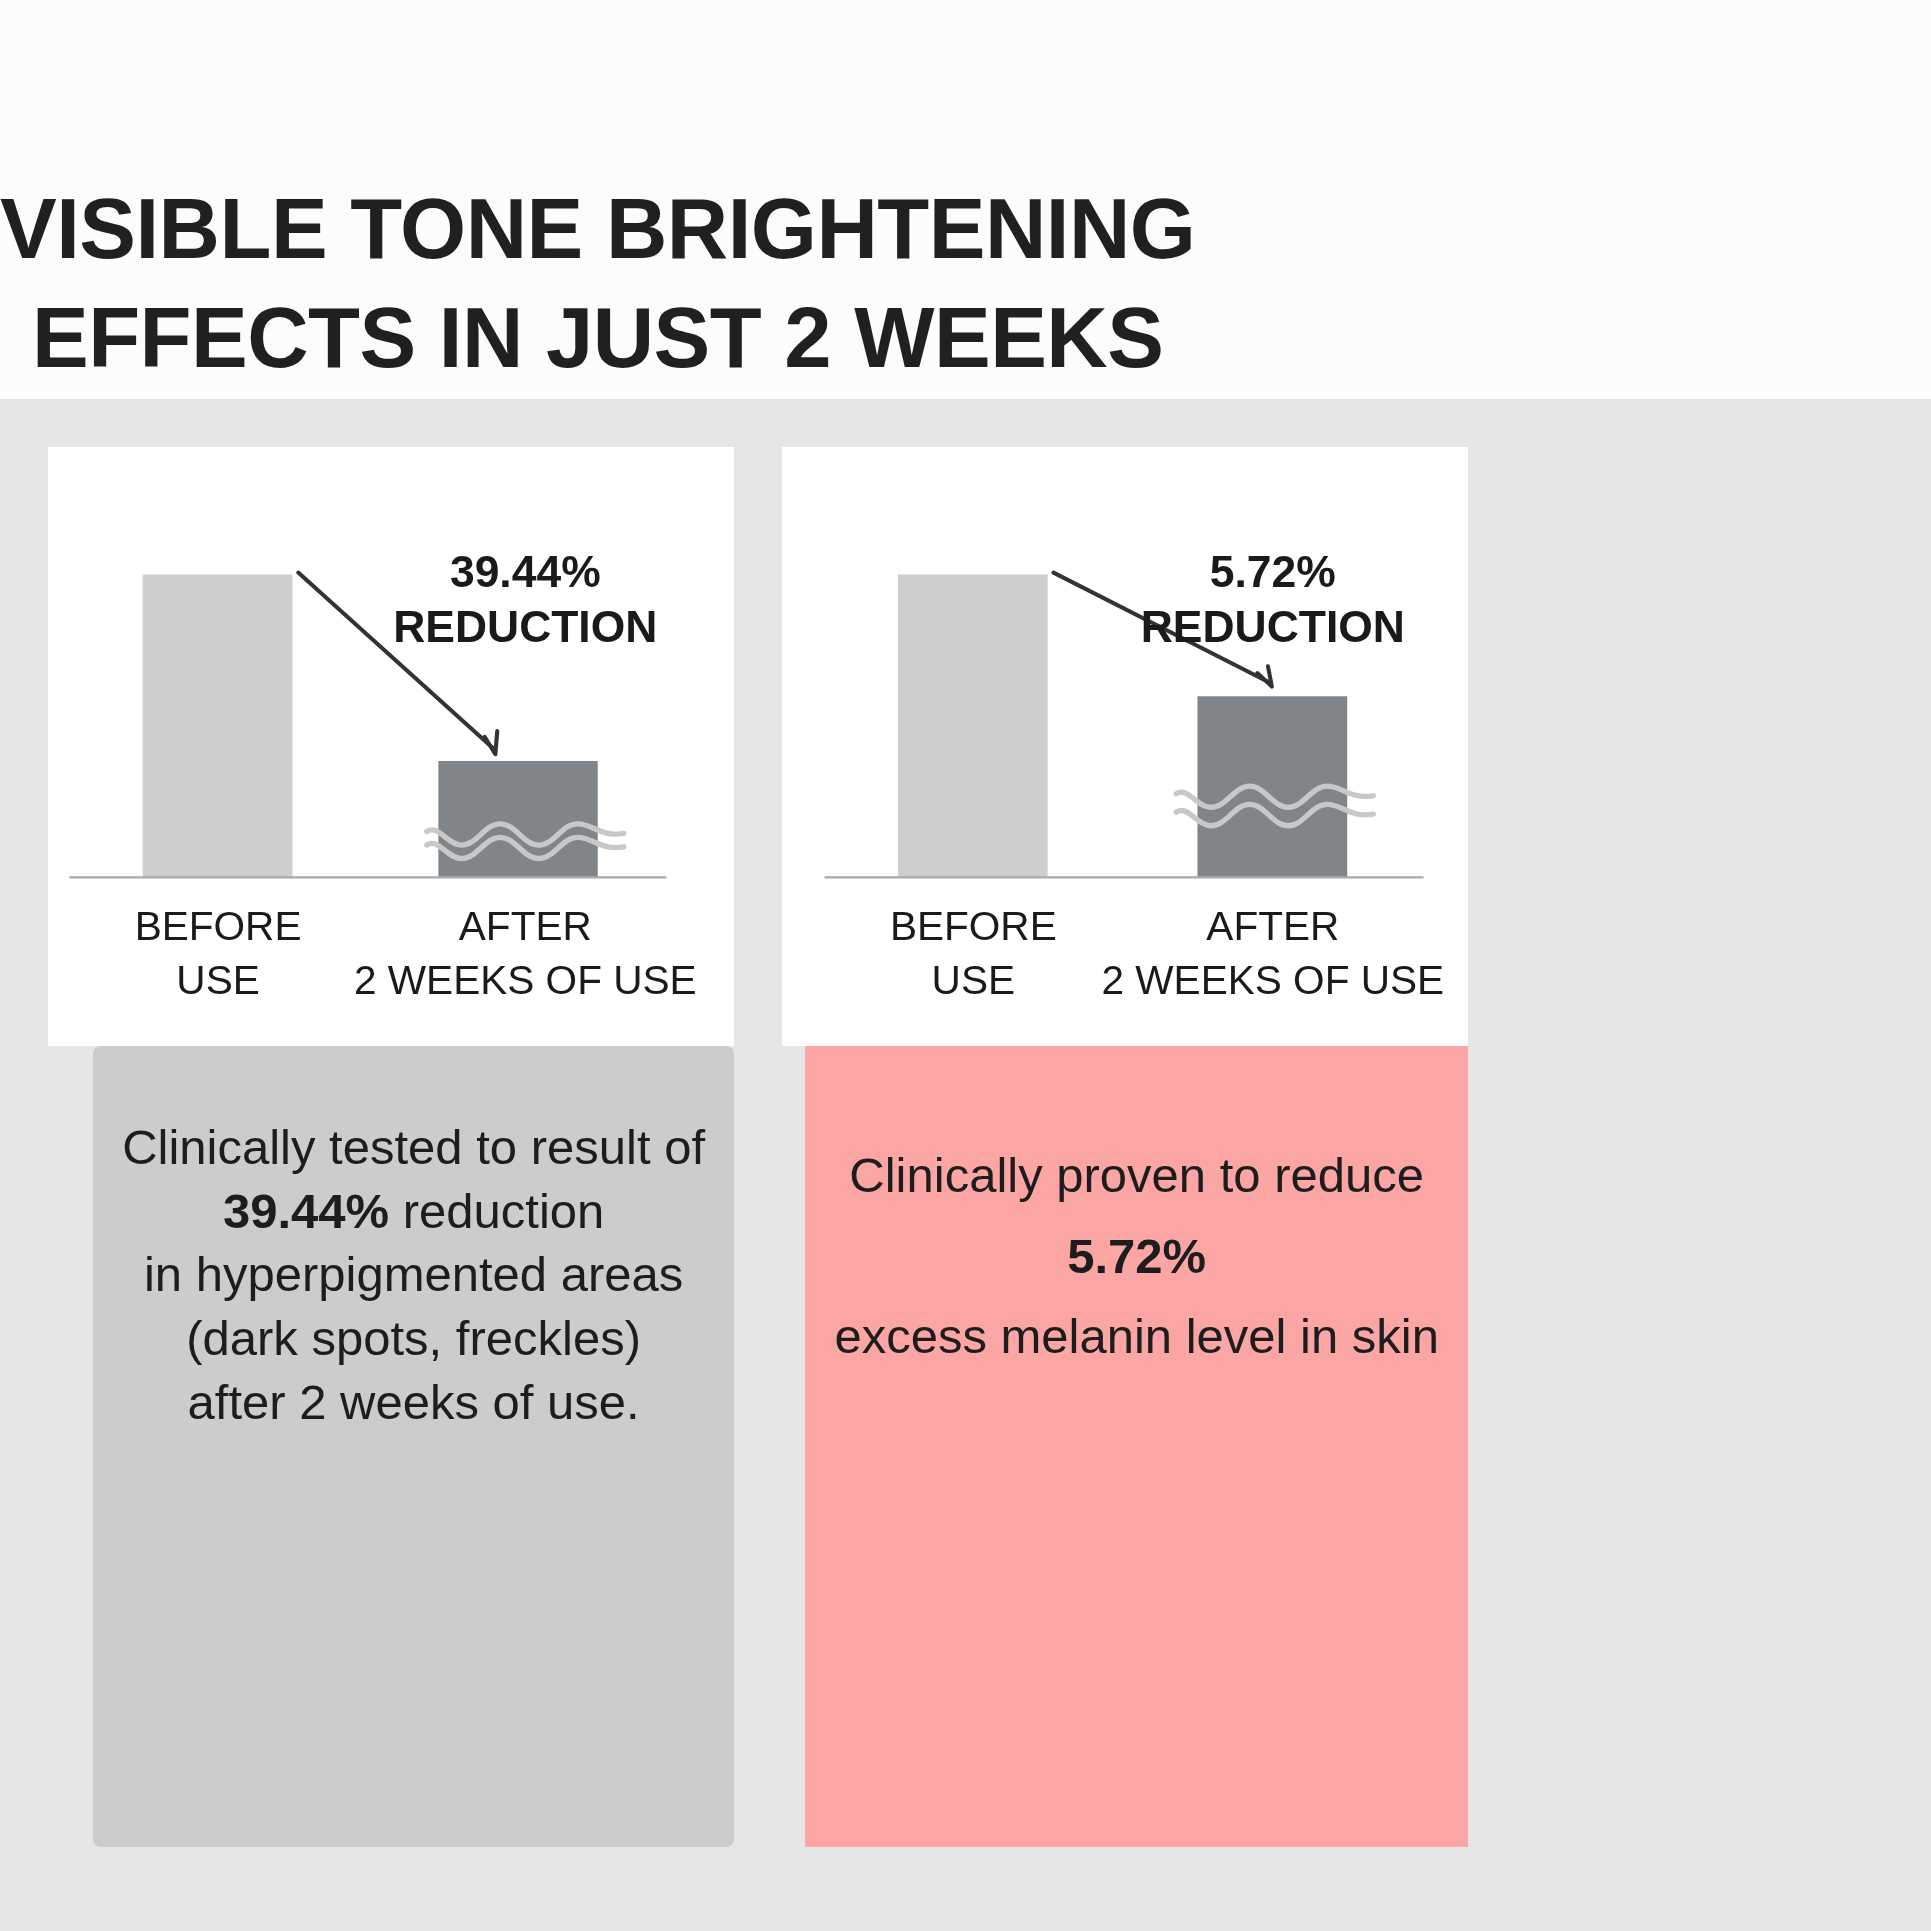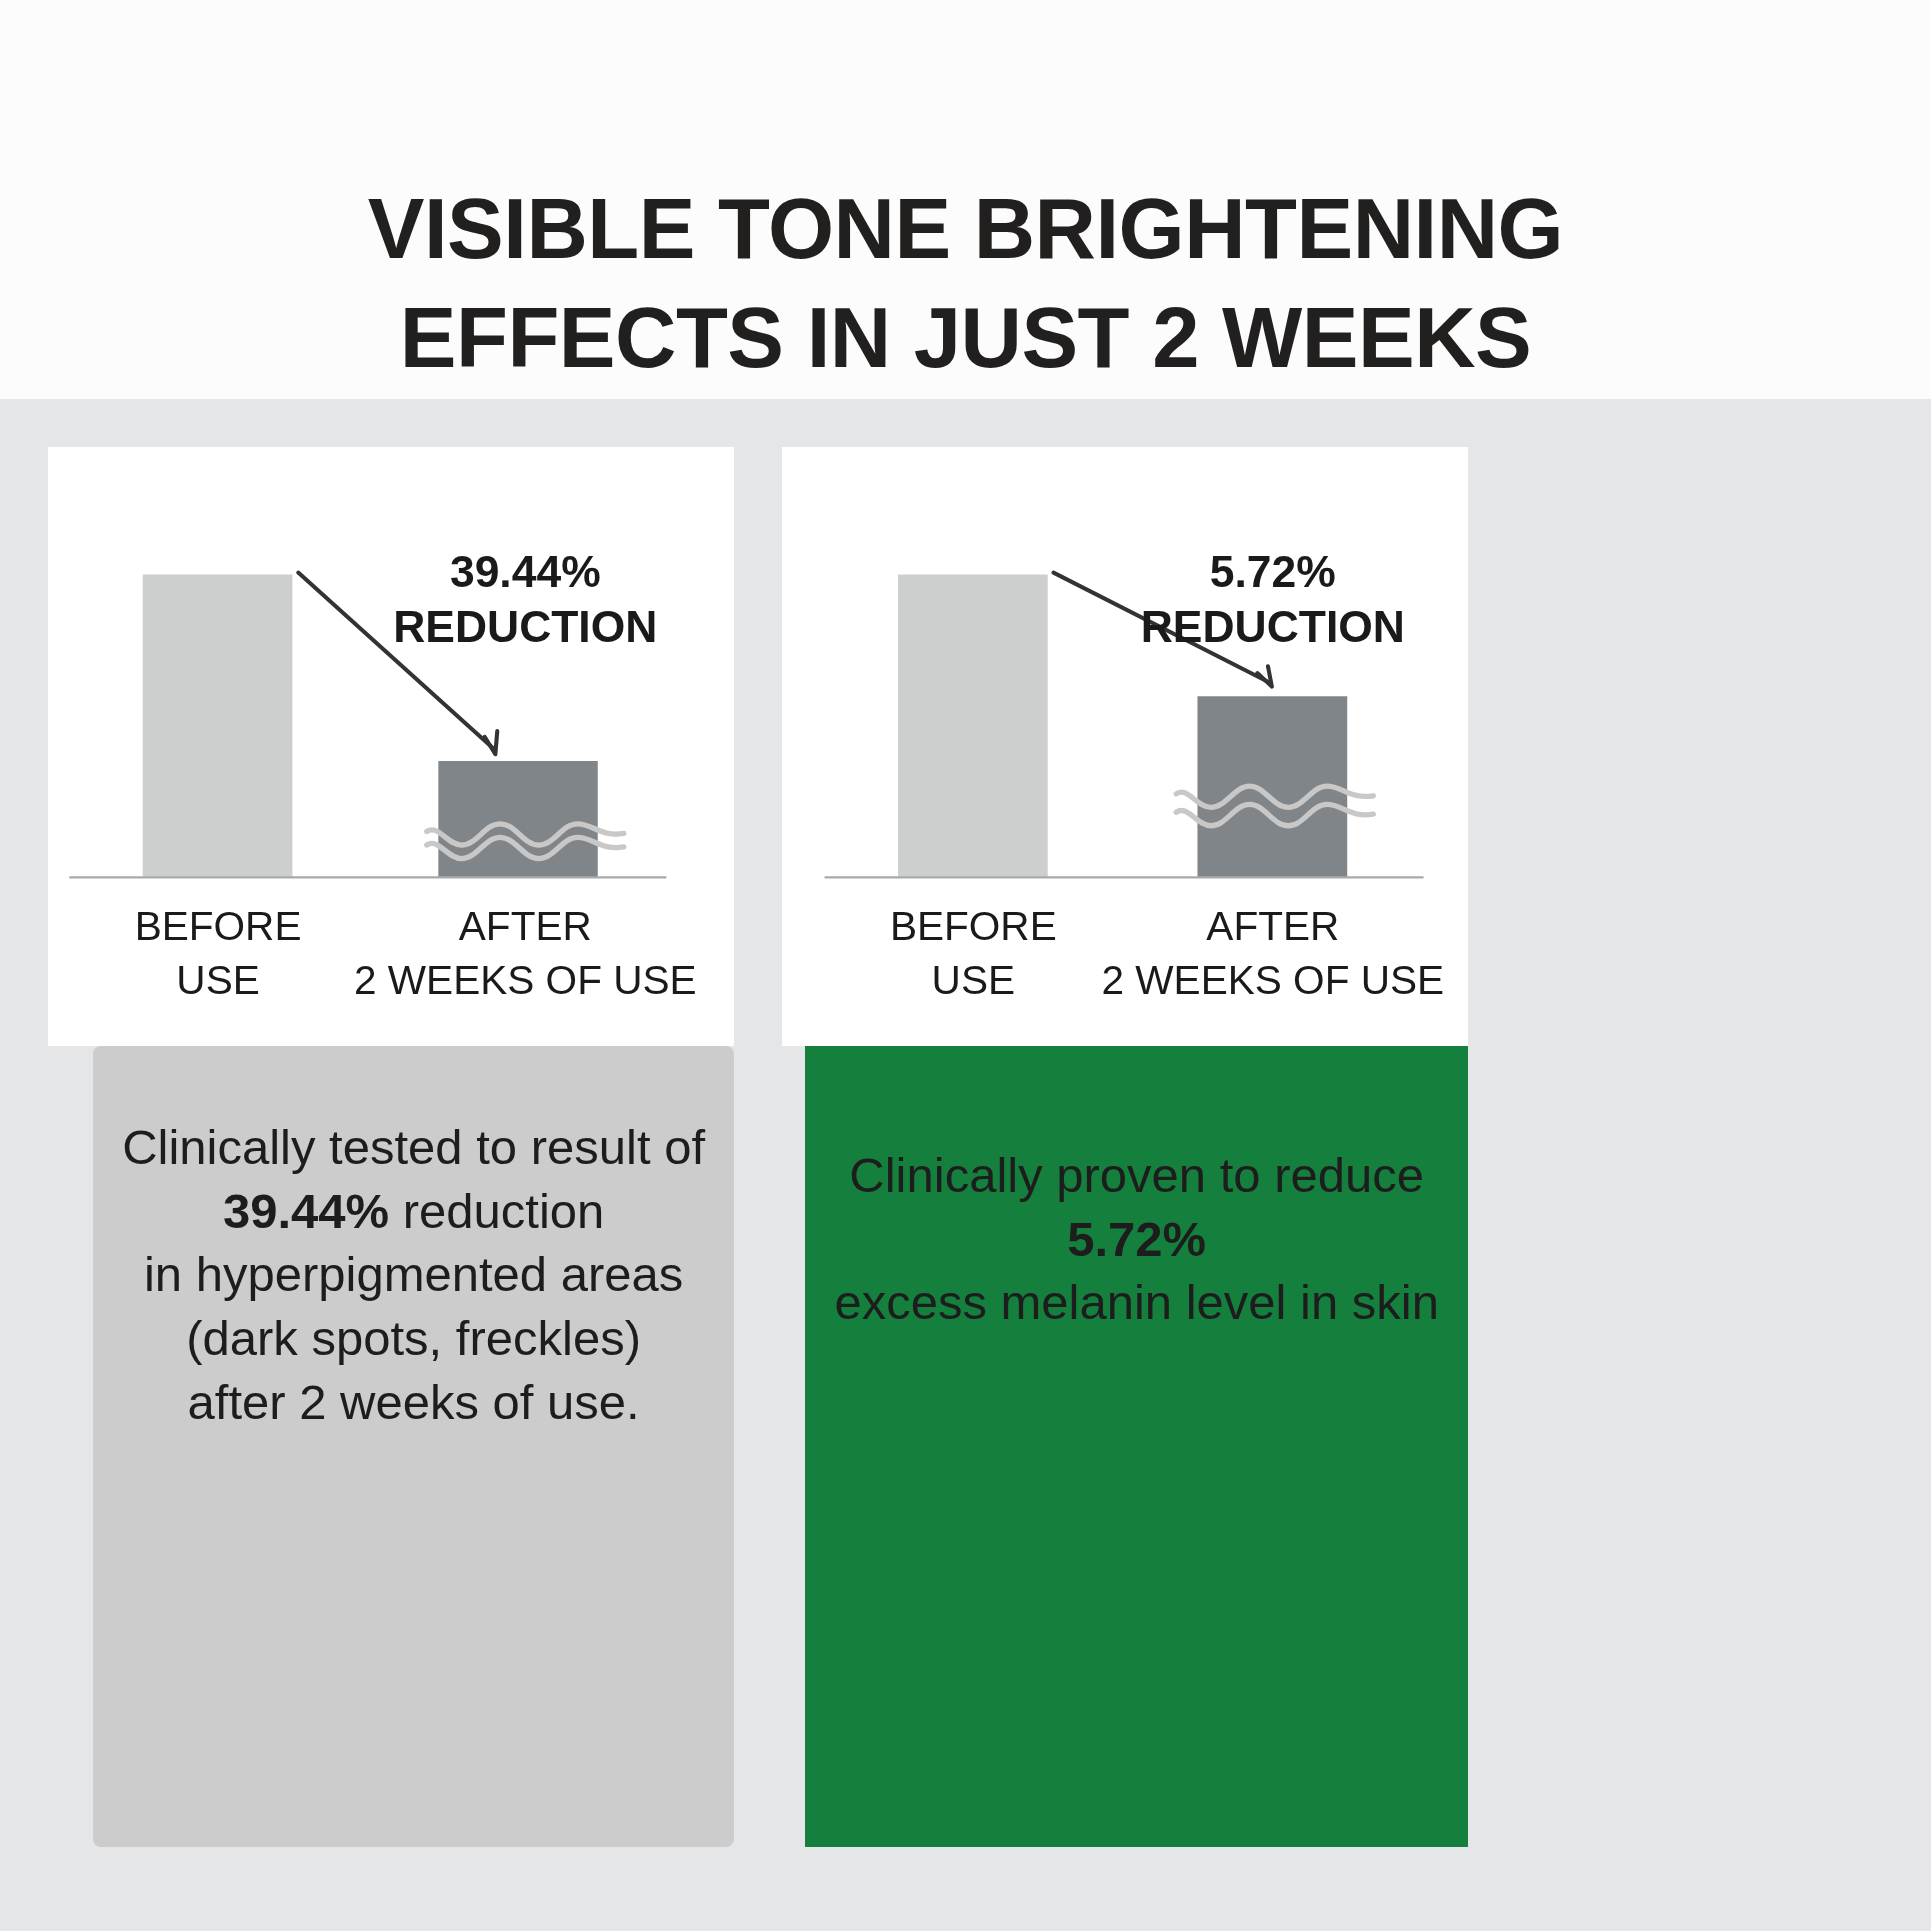--- a/index.html
+++ b/index.html
@@ -23,21 +23,21 @@
   
   .header {
     position: absolute;
     left: 0;
     top: 0;
     width: 1931px;
     height: 399px;
     background: #fcfcfc;
     display: flex;
     flex-direction: column;
-    align-items: center;
+    align-items: flex-start;
     justify-content: flex-start;
     box-sizing: border-box;
     padding-top: 118px;
   }
   .header-title {
     font-size: 85px;
     font-weight: 700;
     letter-spacing: -0.5px;
     line-height: 1.28;
     color: #221f1f;
@@ -198,21 +198,21 @@
           <text x="508" y="202" text-anchor="middle" font-family="Liberation Sans, sans-serif" font-size="46" font-weight="700" fill="#1a1a1a">REDUCTION</text>
 
           <text x="198" y="510" text-anchor="middle" font-family="Liberation Sans, sans-serif" font-size="42" font-weight="400" fill="#1a1a1a">BEFORE</text>
           <text x="198" y="566" text-anchor="middle" font-family="Liberation Sans, sans-serif" font-size="42" font-weight="400" fill="#1a1a1a">USE</text>
 
           <text x="508" y="510" text-anchor="middle" font-family="Liberation Sans, sans-serif" font-size="42" font-weight="400" fill="#1a1a1a">AFTER</text>
           <text x="508" y="566" text-anchor="middle" font-family="Liberation Sans, sans-serif" font-size="42" font-weight="400" fill="#1a1a1a">2 WEEKS OF USE</text>
         </svg>
       </div>
 
-      <div class="caption-area right-cap" style="background: #15803d;">
+      <div class="caption-area right-cap" style="background: #fca5a5; gap: 17px;">
         <span class="cap-line">Clinically proven to reduce</span>
         <span class="cap-line">
           <b>5.72%</b>
         </span>
         <span class="cap-line">excess melanin level in skin</span>
       </div>
     </div>
 
   </div>
 </div>

